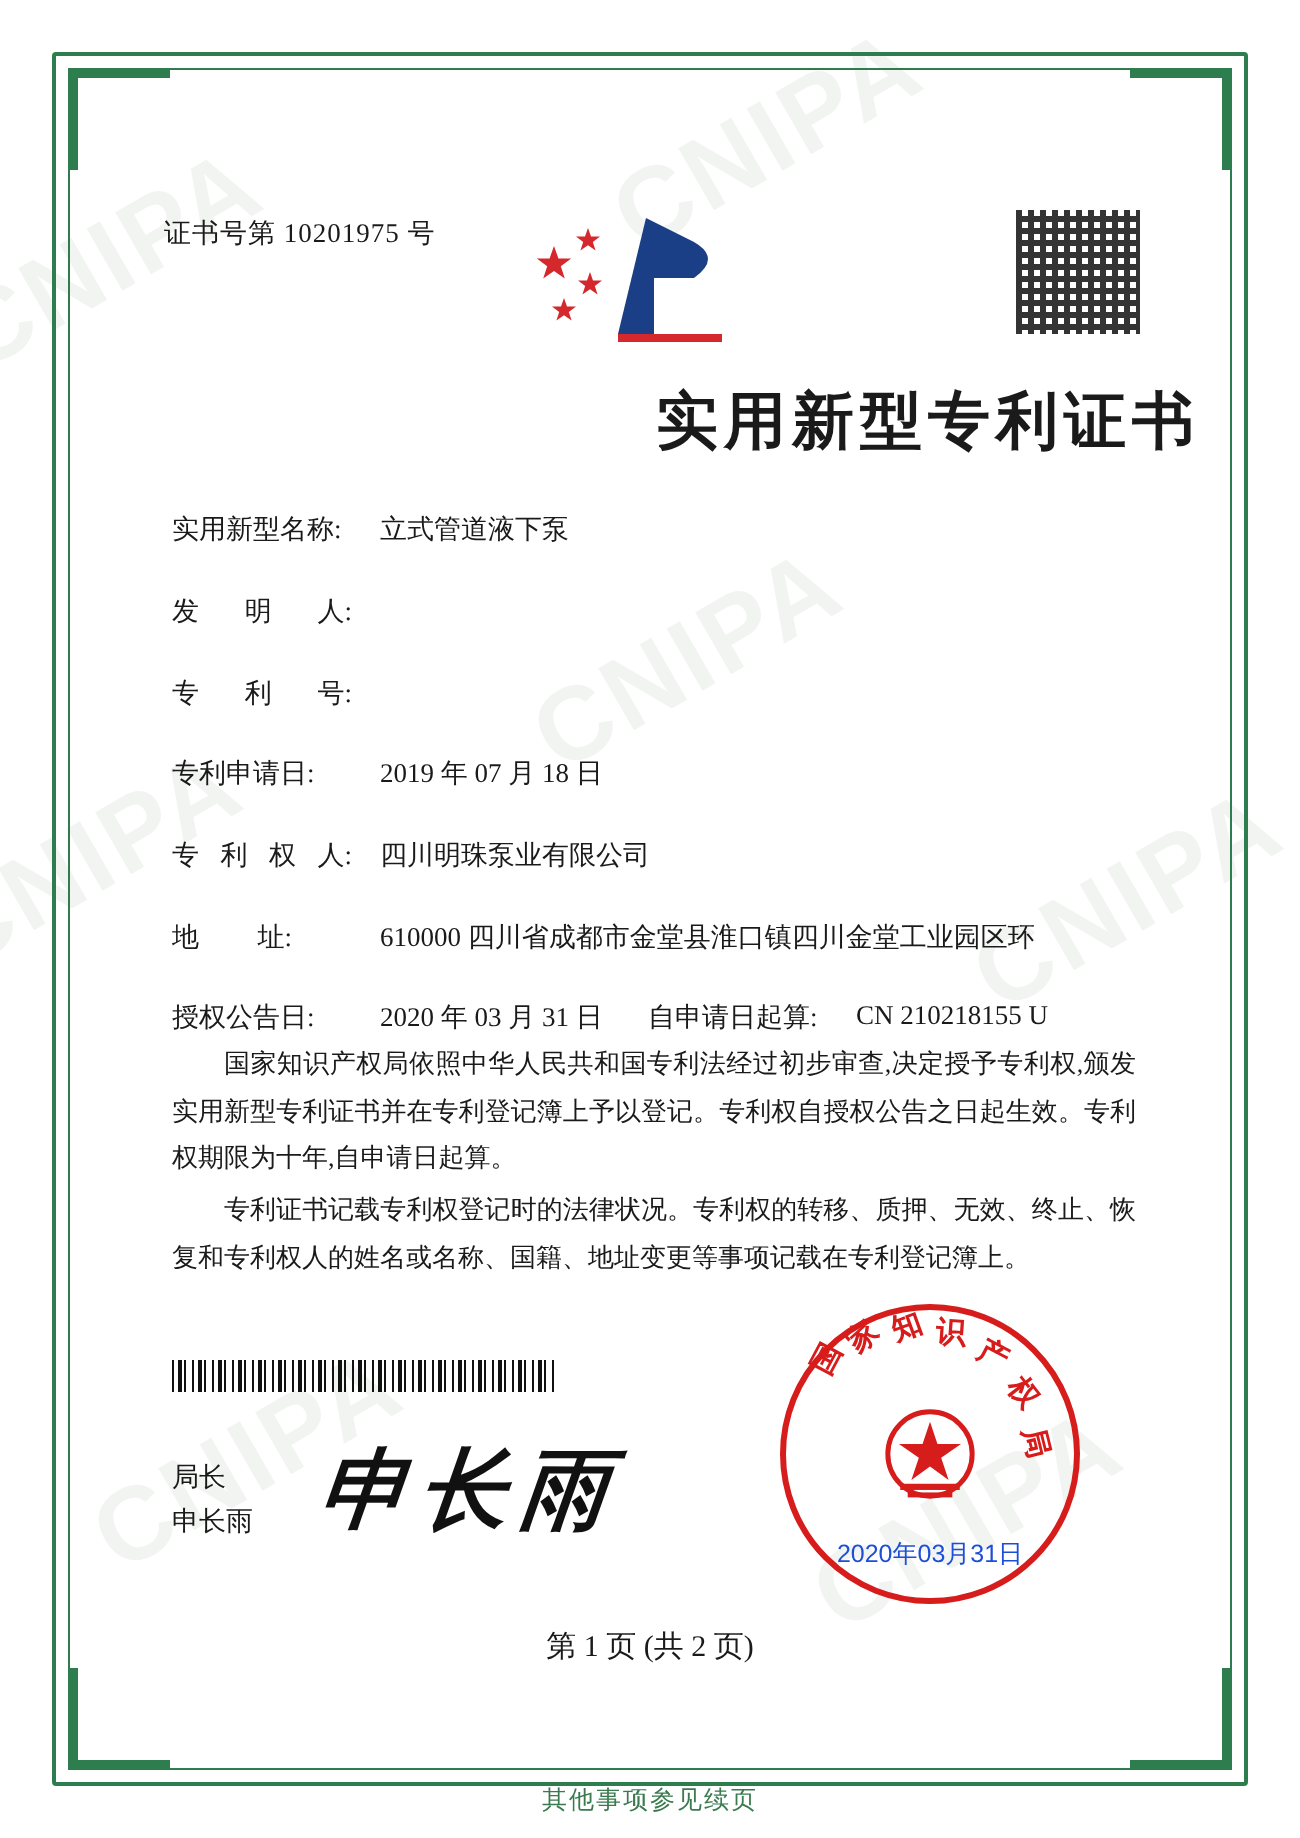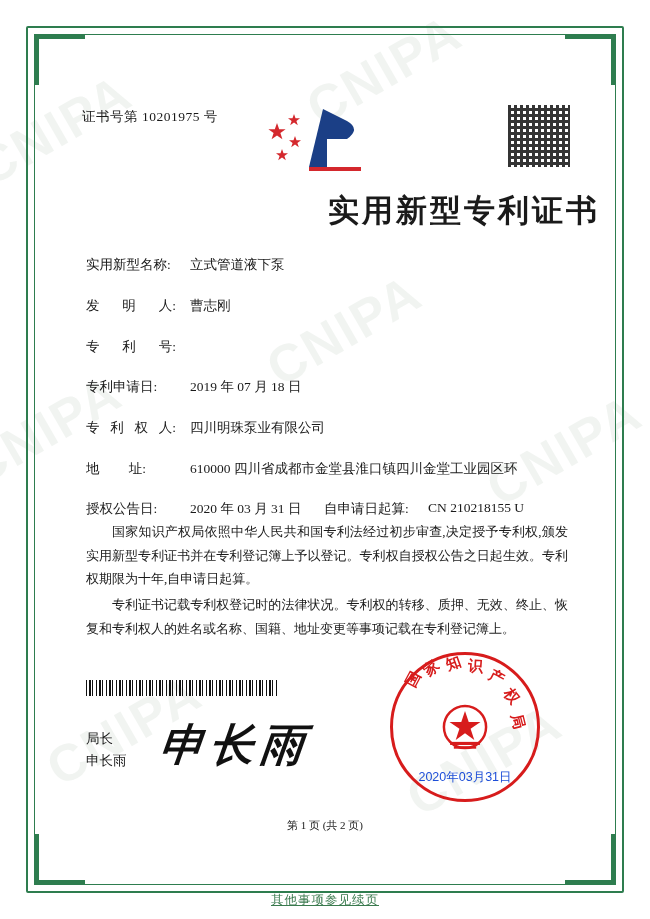--- a/index.html
+++ b/index.html
@@ -256,32 +256,31 @@
     margin-top: 46px;
   }
 
   
   .page-no {
     position: absolute;
     left: 0;
     right: 0;
     bottom: 36px;
     text-align: center;
-    font-size: 11px;
+    font-size: 15px;
   }
   .footer-note {
     position: absolute;
     left: 0;
     right: 0;
     bottom: 10px;
     text-align: center;
     font-size: 12.5px;
     color: #3a7a4e;
     letter-spacing: 1px;
-    text-decoration: underline;
   }
 </style>
 </head>
 <body>
 
 <div class="watermark-layer">
   <div class="wm" style="left:-30px; top:100px; font-size:52px;">CNIPA</div>
   <div class="wm" style="left:300px; top:40px; font-size:52px;">CNIPA</div>
   <div class="wm" style="left:-40px; top:400px; font-size:52px;">CNIPA</div>
   <div class="wm" style="left:260px; top:300px; font-size:52px;">CNIPA</div>
@@ -328,21 +327,20 @@
         <div class="label">实用新型名称:</div>
         <div class="value">立式管道液下泵</div>
       </div>
 
       <div class="row">
         <div class="label spread">
           <span>发</span>
           <span>明</span>
           <span>人:</span>
         </div>
-        <div class="value">曹志刚</div>
       </div>
 
       <div class="row">
         <div class="label spread">
           <span>专</span>
           <span>利</span>
           <span>号:</span>
         </div>
       </div>
 

